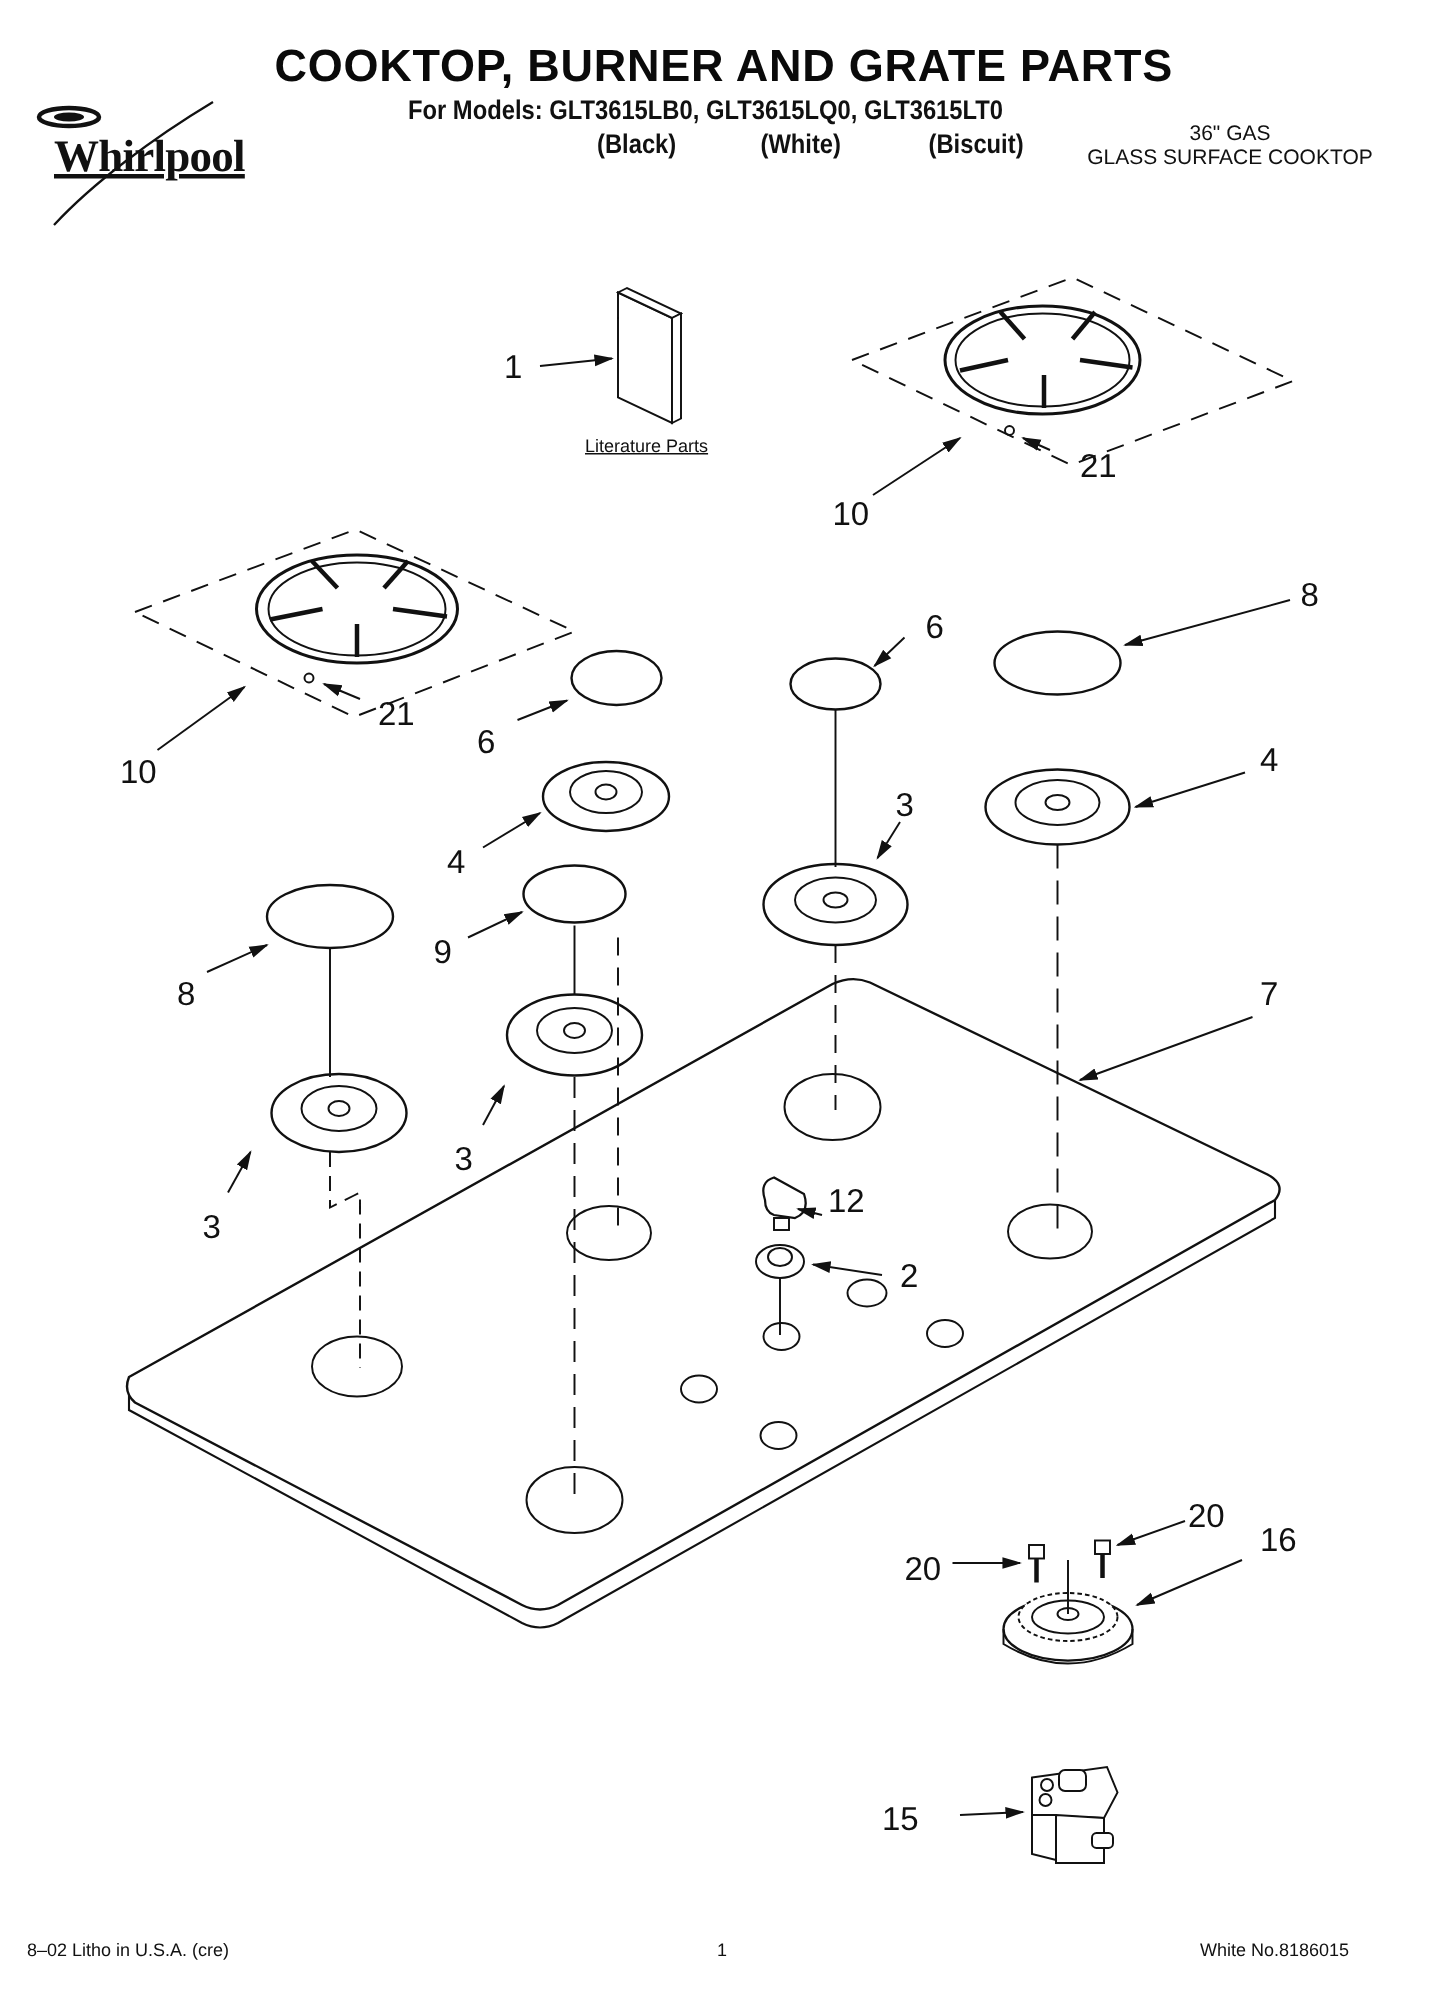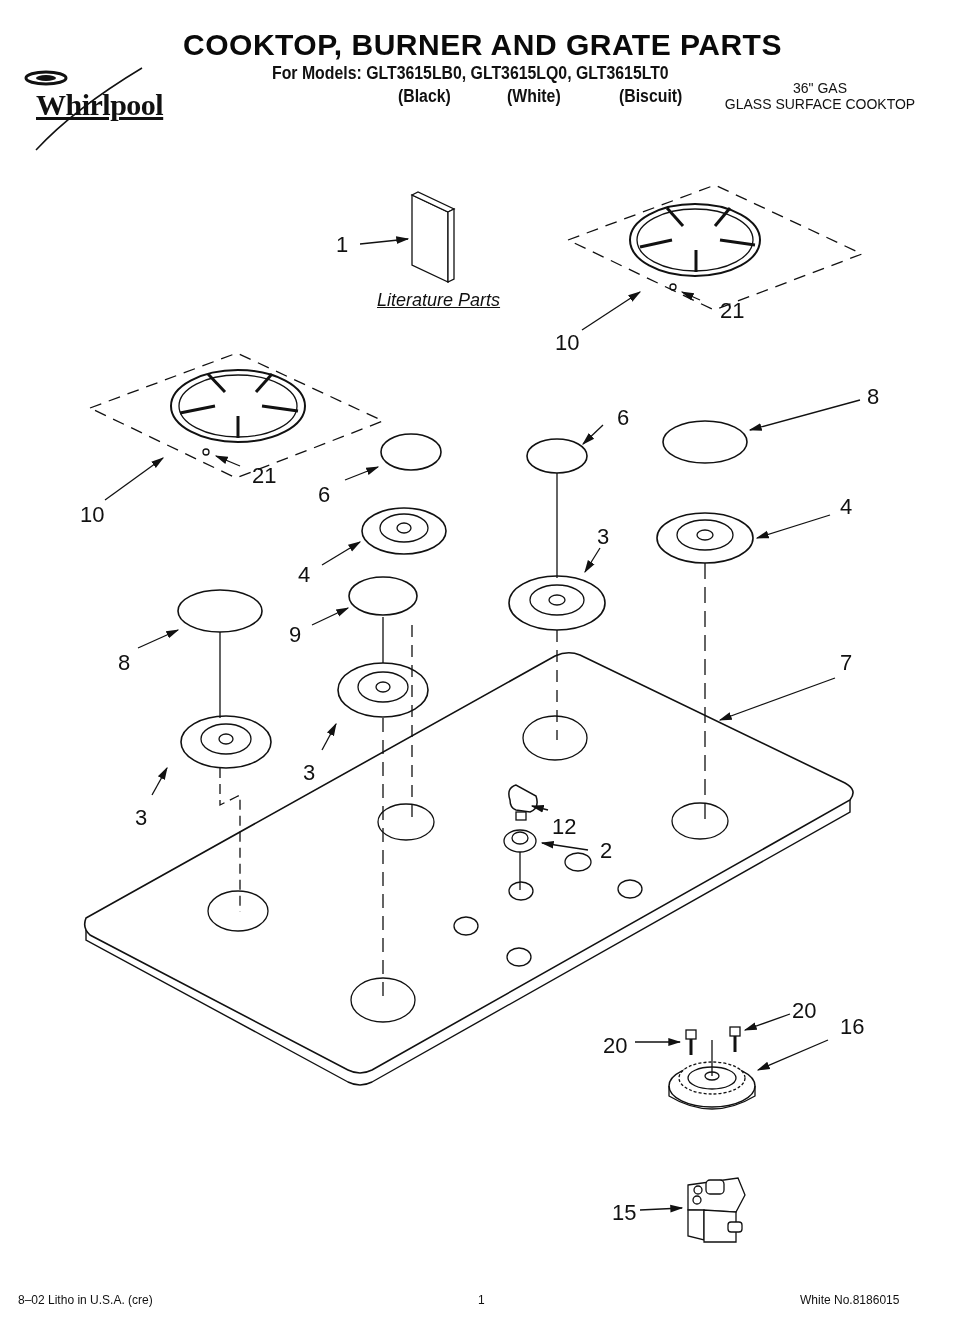--- a/index.html
+++ b/index.html
@@ -7,21 +7,21 @@
   .abs { position: absolute; }
   .title { left: 0; width: 965px; top: 28px; text-align: center; font-weight: bold; font-size: 30px; letter-spacing: 0.5px; color: #0a0a0a; }
   .models { left: 272px; top: 63px; font-weight: bold; font-size: 18px; transform: scaleX(0.88); transform-origin: left top; white-space: nowrap; }
   .color-label { font-weight: bold; font-size: 18px; transform: scaleX(0.88); transform-origin: left top; white-space: nowrap; top: 86px; }
   .product { left: 700px; width: 240px; top: 80px; text-align: center; font-size: 14px; line-height: 16px; }
   .logo { left: 22px; top: 62px; width: 170px; height: 90px; }
   .logo-text { left: 36px; top: 88px; font-family: "Liberation Serif", serif; font-weight: bold; font-size: 30px; letter-spacing: -0.5px; text-decoration: underline; }
   .footer { top: 1293px; font-size: 12px; }
   .callout { font-size: 22px; color: #111; }
   svg.diagram { position: absolute; left: 0; top: 0; }
-  .lit-label { left: 377px; top: 290px; font-size: 18px; text-decoration: underline; font-style: italic; }
+  .lit-label { left: 390px; top: 290px; font-size: 12px; text-decoration: underline; }
 </style>
 </head>
 <body>
 
 <div class="abs title">COOKTOP, BURNER AND GRATE PARTS</div>
 <div class="abs models">For Models: GLT3615LB0, GLT3615LQ0, GLT3615LT0</div>
 <div class="abs color-label" style="left:398px">(Black)</div>
 <div class="abs color-label" style="left:507px">(White)</div>
 <div class="abs color-label" style="left:619px">(Biscuit)</div>
 <div class="abs product">
@@ -205,22 +205,22 @@
 <div class="abs callout" style="left:617px;top:405px">6</div>
 <div class="abs callout" style="left:867px;top:384px">8</div>
 <div class="abs callout" style="left:840px;top:494px">4</div>
 <div class="abs callout" style="left:298px;top:562px">4</div>
 <div class="abs callout" style="left:597px;top:524px">3</div>
 <div class="abs callout" style="left:289px;top:622px">9</div>
 <div class="abs callout" style="left:118px;top:650px">8</div>
 <div class="abs callout" style="left:303px;top:760px">3</div>
 <div class="abs callout" style="left:135px;top:805px">3</div>
 <div class="abs callout" style="left:840px;top:650px">7</div>
-<div class="abs callout" style="left:552px;top:814px">12</div>
+<div class="abs callout" style="left:552px;top:788px">12</div>
 <div class="abs callout" style="left:600px;top:838px">2</div>
 <div class="abs callout" style="left:603px;top:1033px">20</div>
 <div class="abs callout" style="left:792px;top:998px">20</div>
 <div class="abs callout" style="left:840px;top:1014px">16</div>
-<div class="abs callout" style="left:612px;top:1200px">15</div>
+<div class="abs callout" style="left:588px;top:1200px">15</div>
 
 <div class="abs footer" style="left:18px">8–02 Litho in U.S.A. (cre)</div>
 <div class="abs footer" style="left:478px">1</div>
 <div class="abs footer" style="left:800px">White No.8186015</div>
 
 </body></html>

